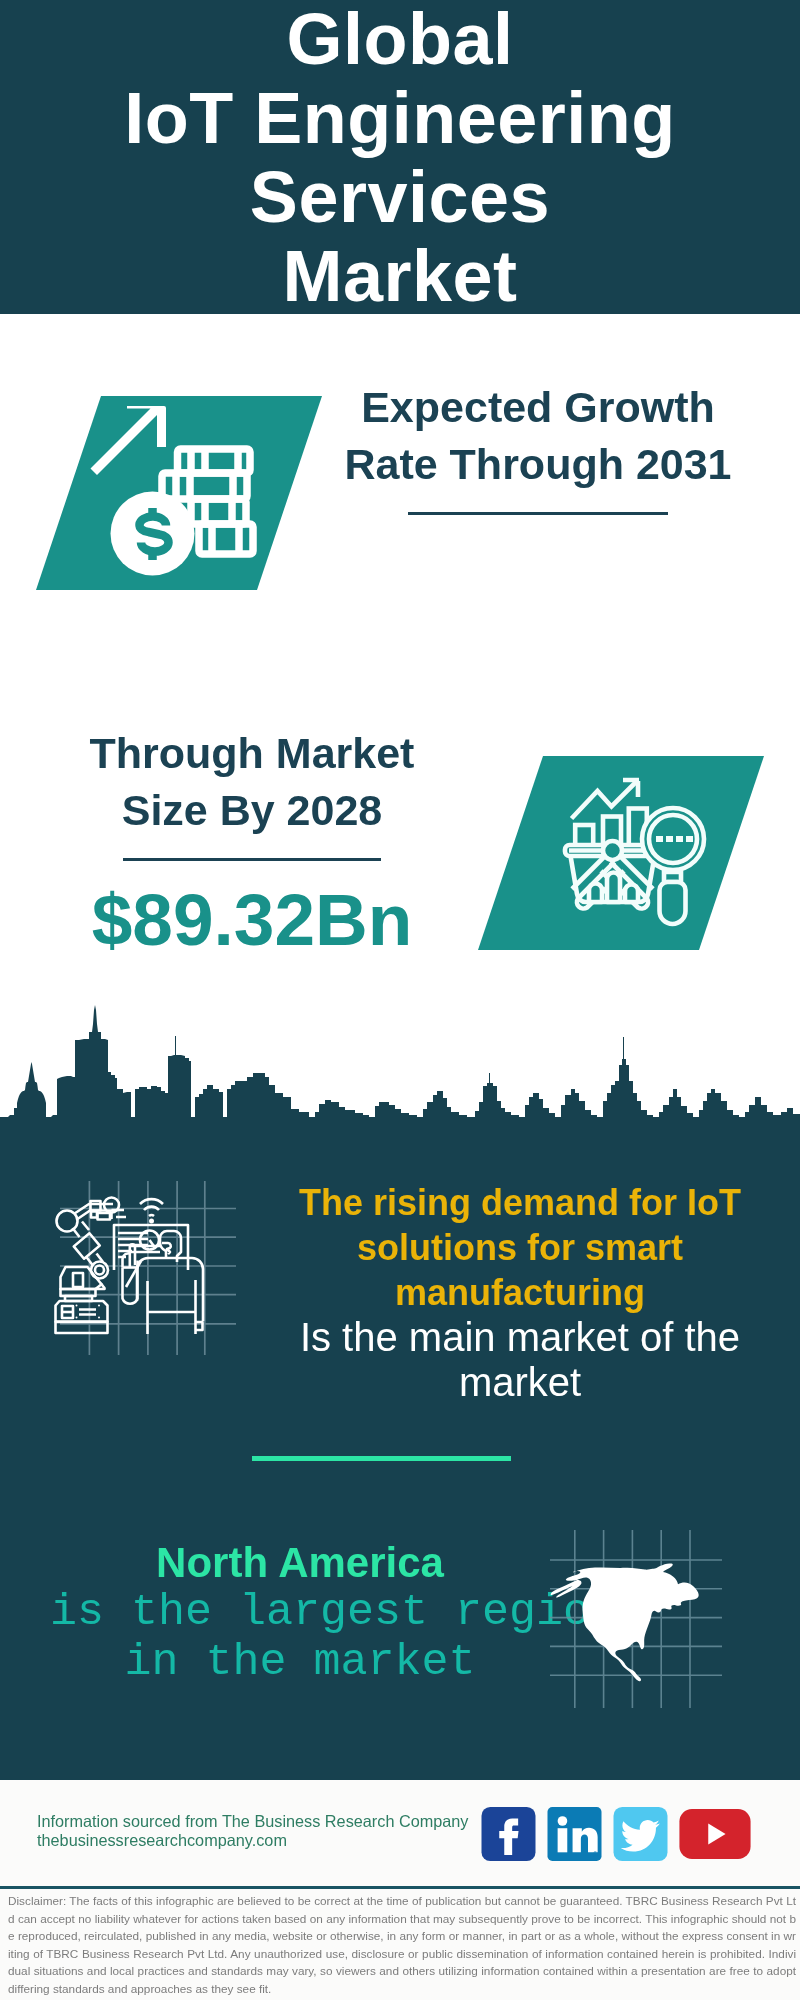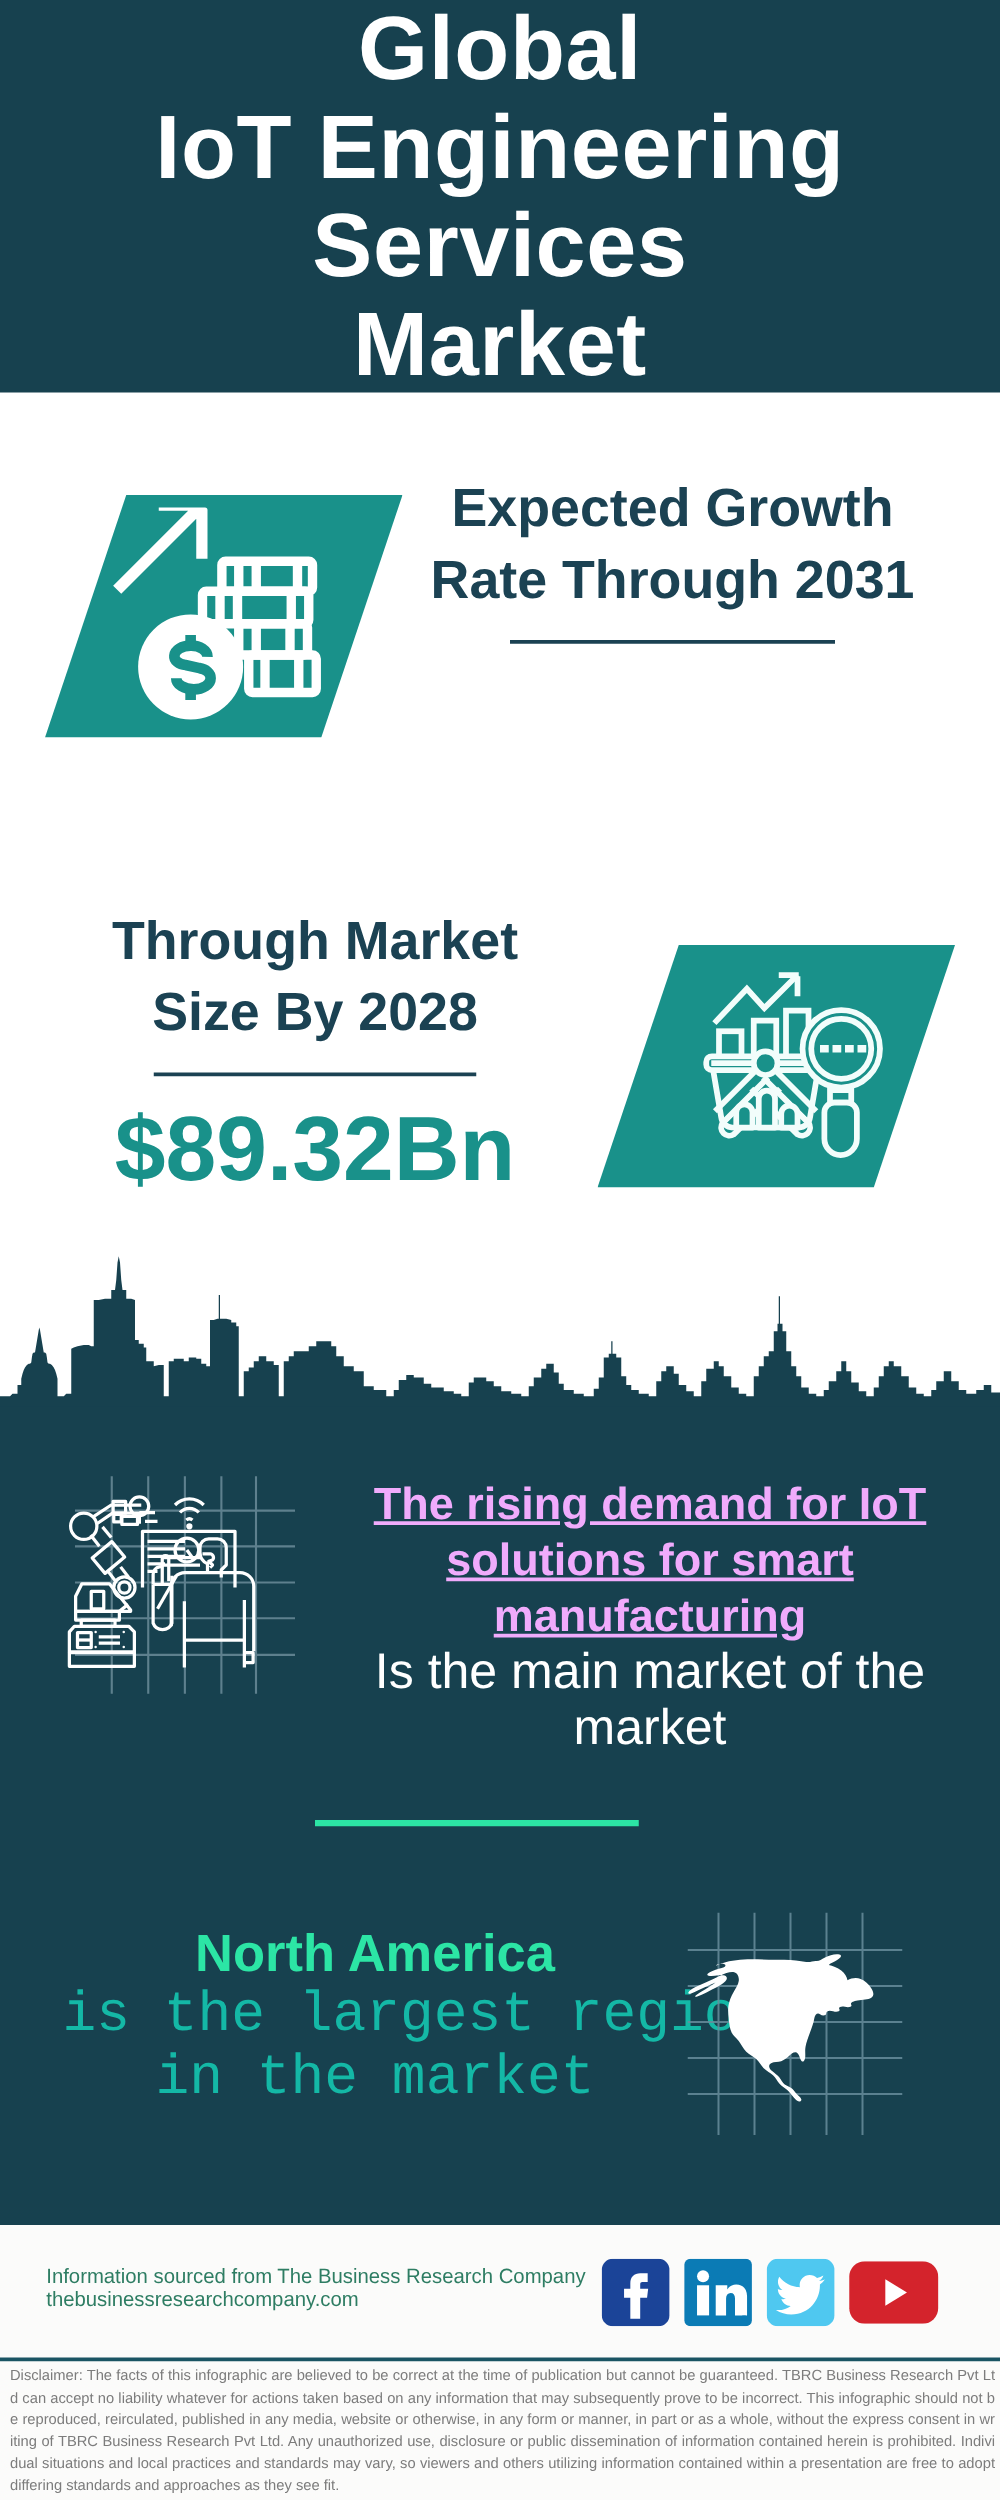--- a/index.html
+++ b/index.html
@@ -23,21 +23,21 @@
   
   .skyline{position:absolute;left:0;top:1000px;width:800px;height:125px;display:block;z-index:2;}
   
   .dark{position:absolute;left:0;top:1118px;width:800px;height:662px;background:#17414f;overflow:hidden;}
   .gridBg{position:absolute;}
   .gridBg1{left:55px;top:60px;}
   .gridBg2{left:550px;top:412px;}
   .robotIcon{position:absolute;left:28px;top:62px;}
   .mapIcon{position:absolute;left:550px;top:444px;}
   .driverText{position:absolute;left:270px;top:62px;width:500px;font-size:36px;line-height:45px;text-align:center;}
-  .driverText .hl{color:#f0abfc;font-weight:bold;text-decoration:underline;}
+  .driverText .hl{color:#eab308;font-weight:bold;}
   .driverText .rest{color:#fff;font-size:40px;}
   .ln{white-space:nowrap;}
   .rest .ln{display:block;}
   .regionText{position:absolute;left:50px;top:420px;width:500px;font-size:42px;line-height:50px;text-align:center;}
   .regionText .hl{color:#2ce5a5;font-weight:bold;}
   .regionText .rest{color:#14b8a6;font-size:45px;font-family:Liberation Mono, monospace;}
   .midDivider{position:absolute;left:252px;top:338px;width:259px;height:5px;background:#2ce5a5;}
   
   .footer{position:absolute;left:0;top:1780px;width:800px;height:220px;background:#fbfbfa;}
   .sourceText{position:absolute;left:37px;top:32px;color:#2e7d63;font-size:16.5px;line-height:19px;letter-spacing:0px;}

